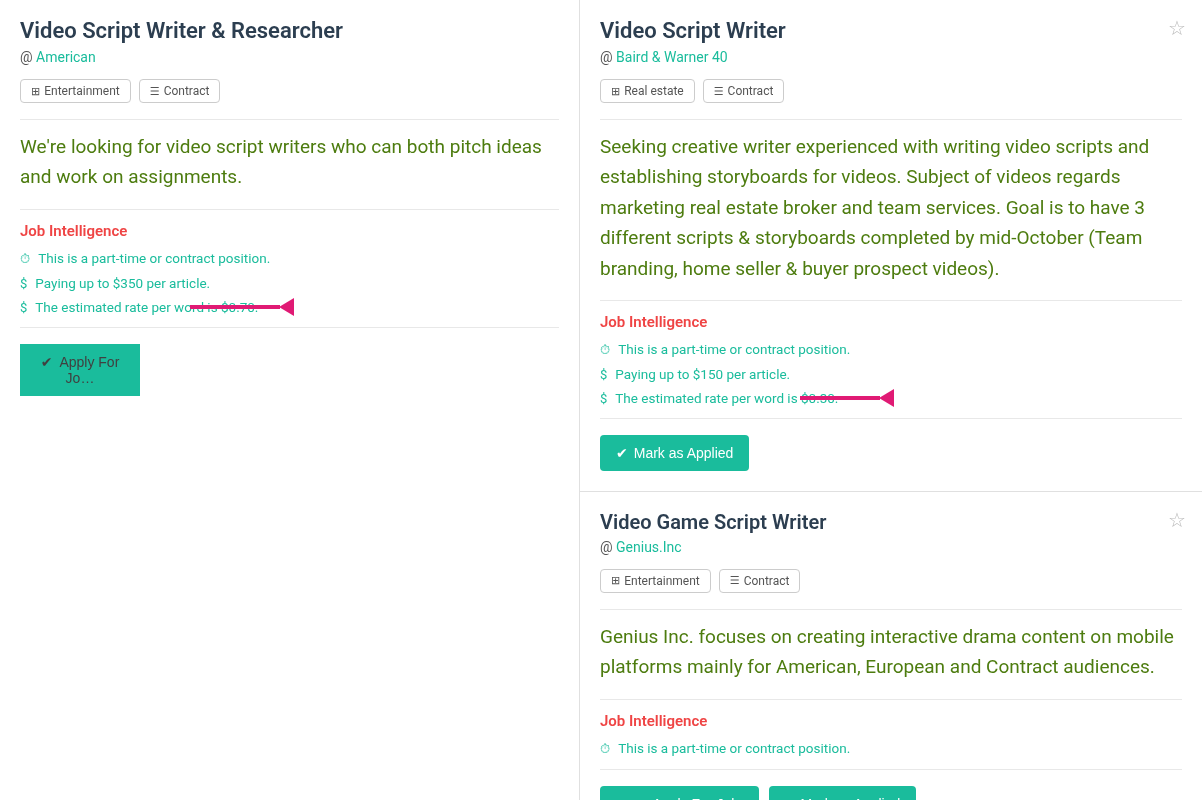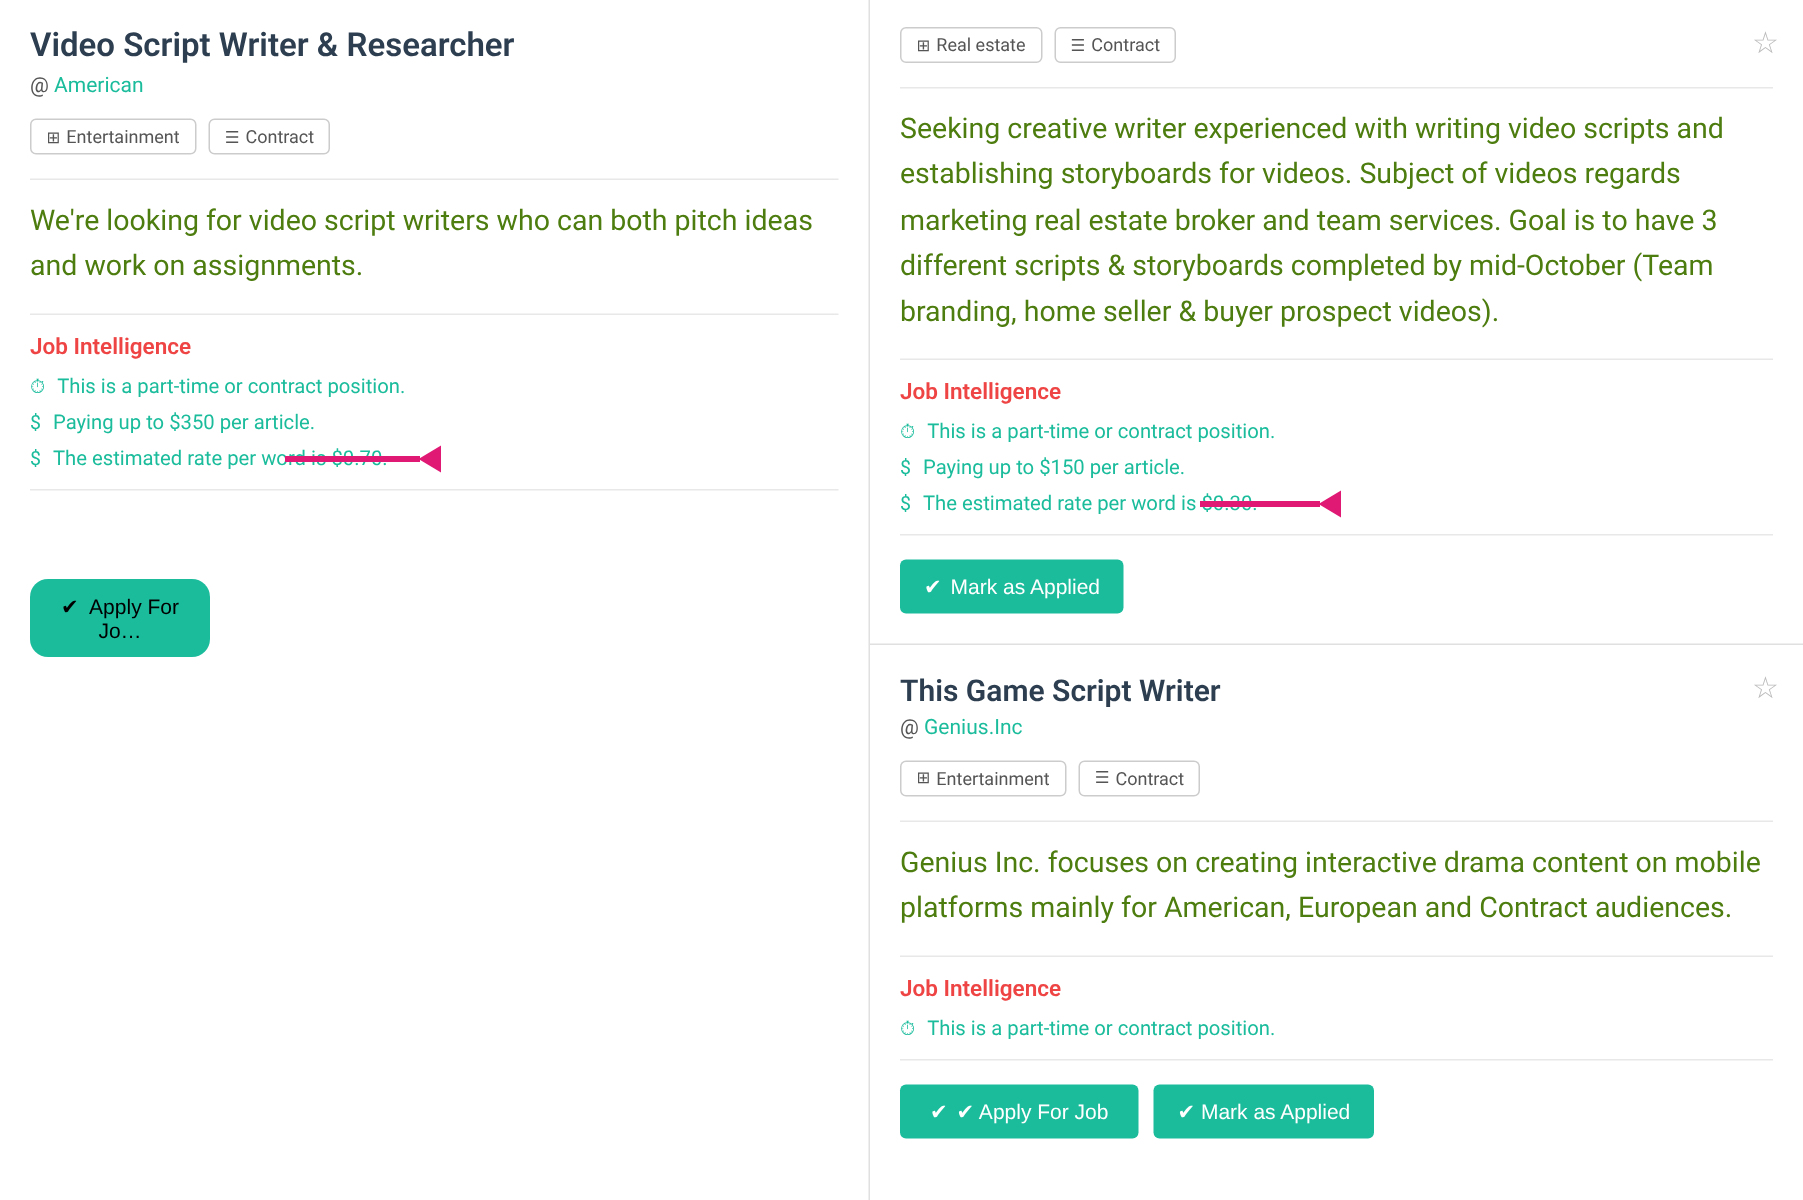--- a/index.html
+++ b/index.html
@@ -178,32 +178,31 @@
 
     
     .left-apply-area {
       margin-top: 16px;
       display: flex;
       gap: 10px;
     }
 
     .btn-apply-partial {
       background: #1abc9c;
-      color: #000000;
+      color: #404040;
       border: none;
       padding: 10px 20px;
-      border-radius: 12px;
+      border-radius: 0;
       font-size: 14px;
       cursor: pointer;
       display: inline-flex;
       align-items: center;
       gap: 6px;
       overflow: hidden;
       max-width: 120px;
-      margin-top: 43px;
     }
   </style>
 </head>
 <body>
 
 <div class="layout">
 
   <div class="left-panel">
     <h1 class="job-title">Video Script Writer &amp; Researcher</h1>
     <div class="job-company">
@@ -252,20 +251,24 @@
     <div class="left-apply-area">
       <button class="btn-apply-partial">✔&nbsp; Apply For Jo…</button>
     </div>
   </div>
 
   <div class="right-panel">
 
     <div class="right-top">
       <button class="star-btn">☆</button>
 
+      <h2 class="job-title">Video Script Writer</h2>
+      <div class="job-company">
+        <span>@ </span><a href="#">Baird &amp; Warner 40</a>
+      </div>
 
       <div class="tags">
         <span class="tag">
           <span class="tag-icon">⊞</span>
           <span>Real estate</span>
         </span>
         <span class="tag">
           <span class="tag-icon">☰</span>
           <span>Contract</span>
         </span>
@@ -303,21 +306,21 @@
         <button class="btn-mark">
           <span>✔</span>
           <span>Mark as Applied</span>
         </button>
       </div>
     </div>
 
     <div class="right-bottom">
       <button class="star-btn">☆</button>
 
-      <h2 class="right-bottom-title">This Game Script Writer</h2>
+      <h2 class="right-bottom-title">Video Game Script Writer</h2>
       <div class="job-company">
         <span>@ </span><a href="#">Genius.Inc</a>
       </div>
 
       <div class="tags">
         <span class="tag">
           <span class="tag-icon">⊞</span>
           <span>Entertainment</span>
         </span>
         <span class="tag">

